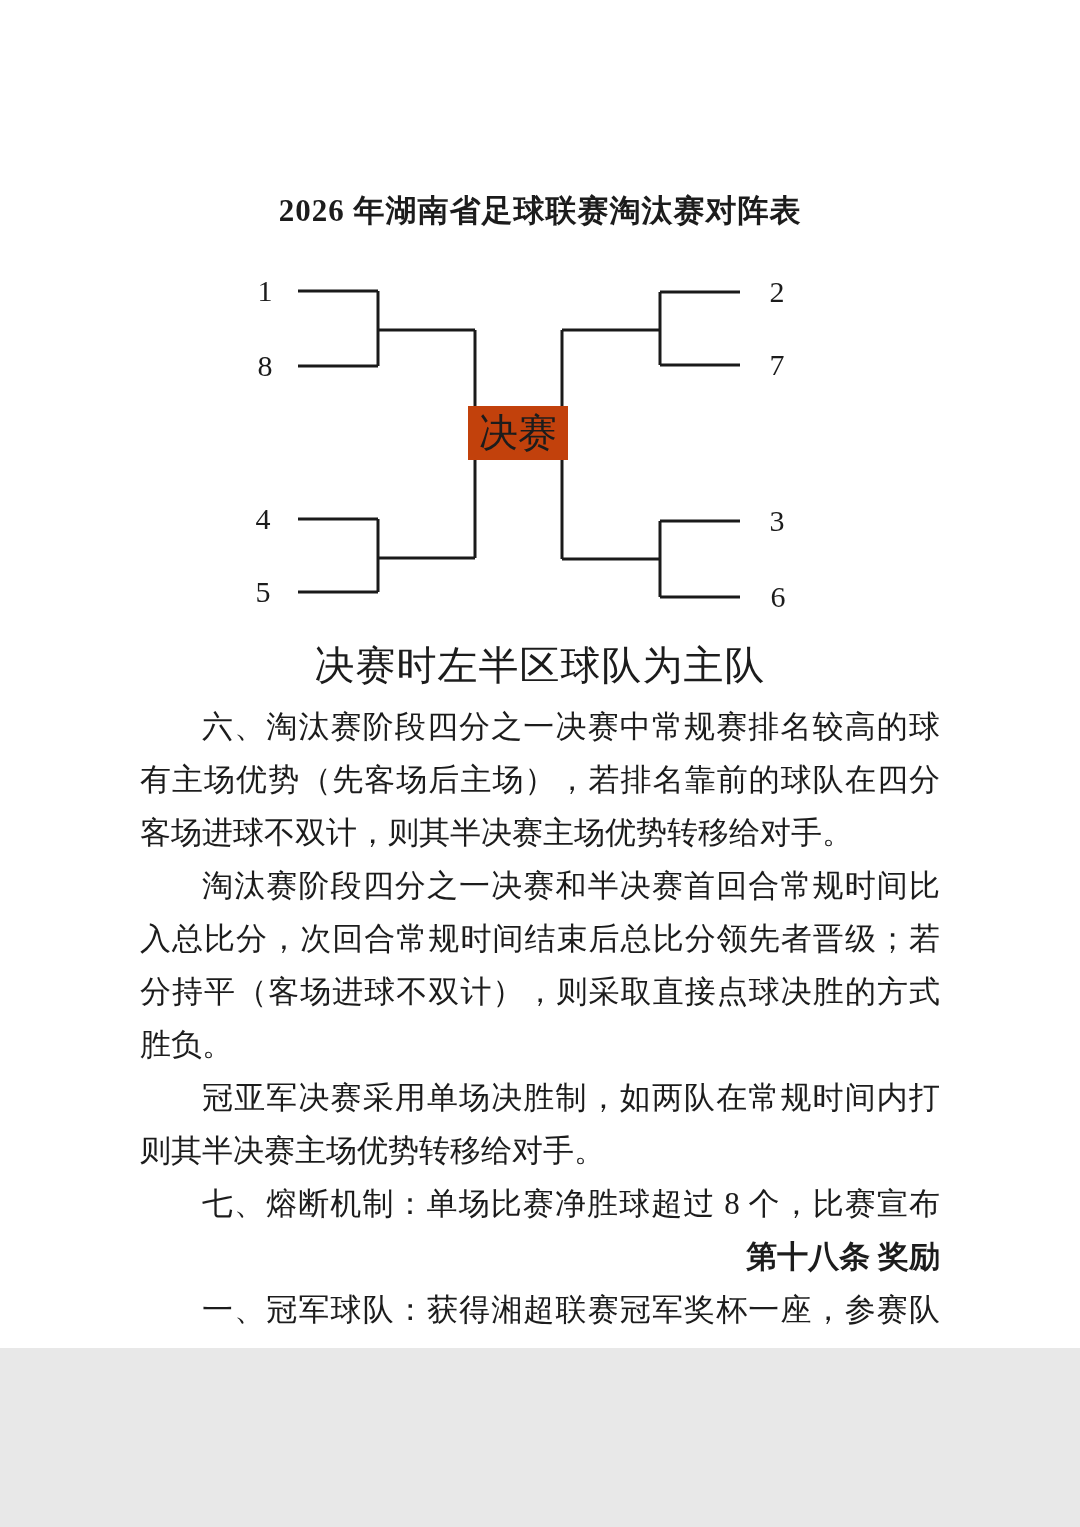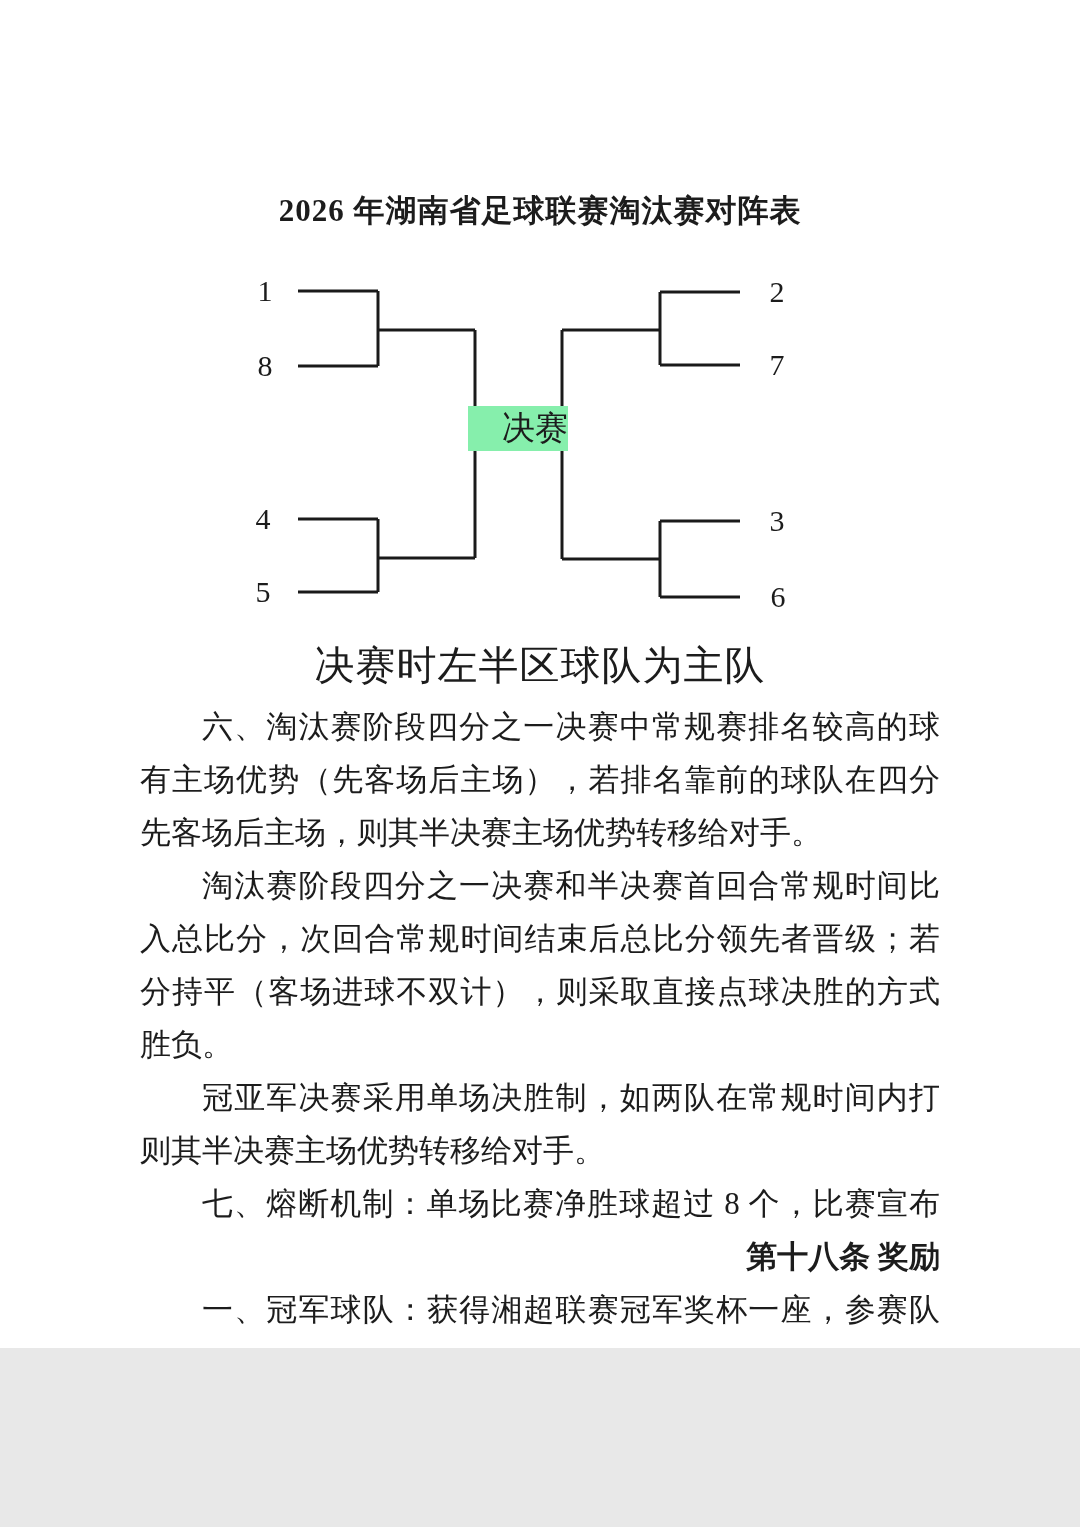--- a/index.html
+++ b/index.html
@@ -28,22 +28,22 @@
   .seed-1{left:245px;top:271px;}
   .seed-8{left:245px;top:346px;}
   .seed-4{left:243px;top:499px;}
   .seed-5{left:243px;top:572px;}
   .seed-2{left:757px;top:272px;}
   .seed-7{left:757px;top:345px;}
   .seed-3{left:757px;top:501px;}
   .seed-6{left:758px;top:577px;}
   .final-label{
     position:absolute;left:468px;top:406px;width:100px;
-    text-align:right;font-size:33px;
-    background:#86efac;
+    text-align:center;font-size:39px;
+    background:#c2410c;
   }
   .bracket-caption{
     position:absolute;left:0;top:638px;width:1080px;
     text-align:center;font-size:40px;
     letter-spacing:1px;
   }
   .body-text{
     position:absolute;left:140px;top:700px;width:800px;
     font-size:31px;
   }
@@ -114,21 +114,21 @@
   <div class="seed seed-3">3</div>
   <div class="seed seed-6">6</div>
 
   <div class="final-label">决赛</div>
 
   <div class="bracket-caption">决赛时左半区球队为主队</div>
 
   <div class="body-text">
       <div class="line indent just">六、淘汰赛阶段四分之一决赛中常规赛排名较高的球队拥</div>
       <div class="line just">有主场优势（先客场后主场），若排名靠前的球队在四分之一</div>
-      <div class="line">先客场后主场，则其半决赛主场优势转移给对手。</div>
+      <div class="line">客场进球不双计，则其半决赛主场优势转移给对手。</div>
       <div class="line indent just">淘汰赛阶段四分之一决赛和半决赛首回合常规时间比分计</div>
       <div class="line just">入总比分，次回合常规时间结束后总比分领先者晋级；若总比</div>
       <div class="line just">分持平（客场进球不双计），则采取直接点球决胜的方式决定</div>
       <div class="line">胜负。</div>
       <div class="line indent just">冠亚军决赛采用单场决胜制，如两队在常规时间内打平则</div>
       <div class="line">则其半决赛主场优势转移给对手。</div>
       <div class="line indent just">七、熔断机制：单场比赛净胜球超过 8 个，比赛宣布结束，</div>
       <div class="line indent bold">第十八条  奖励</div>
       <div class="line indent just">一、冠军球队：获得湘超联赛冠军奖杯一座，参赛队员获</div>
     </div>

